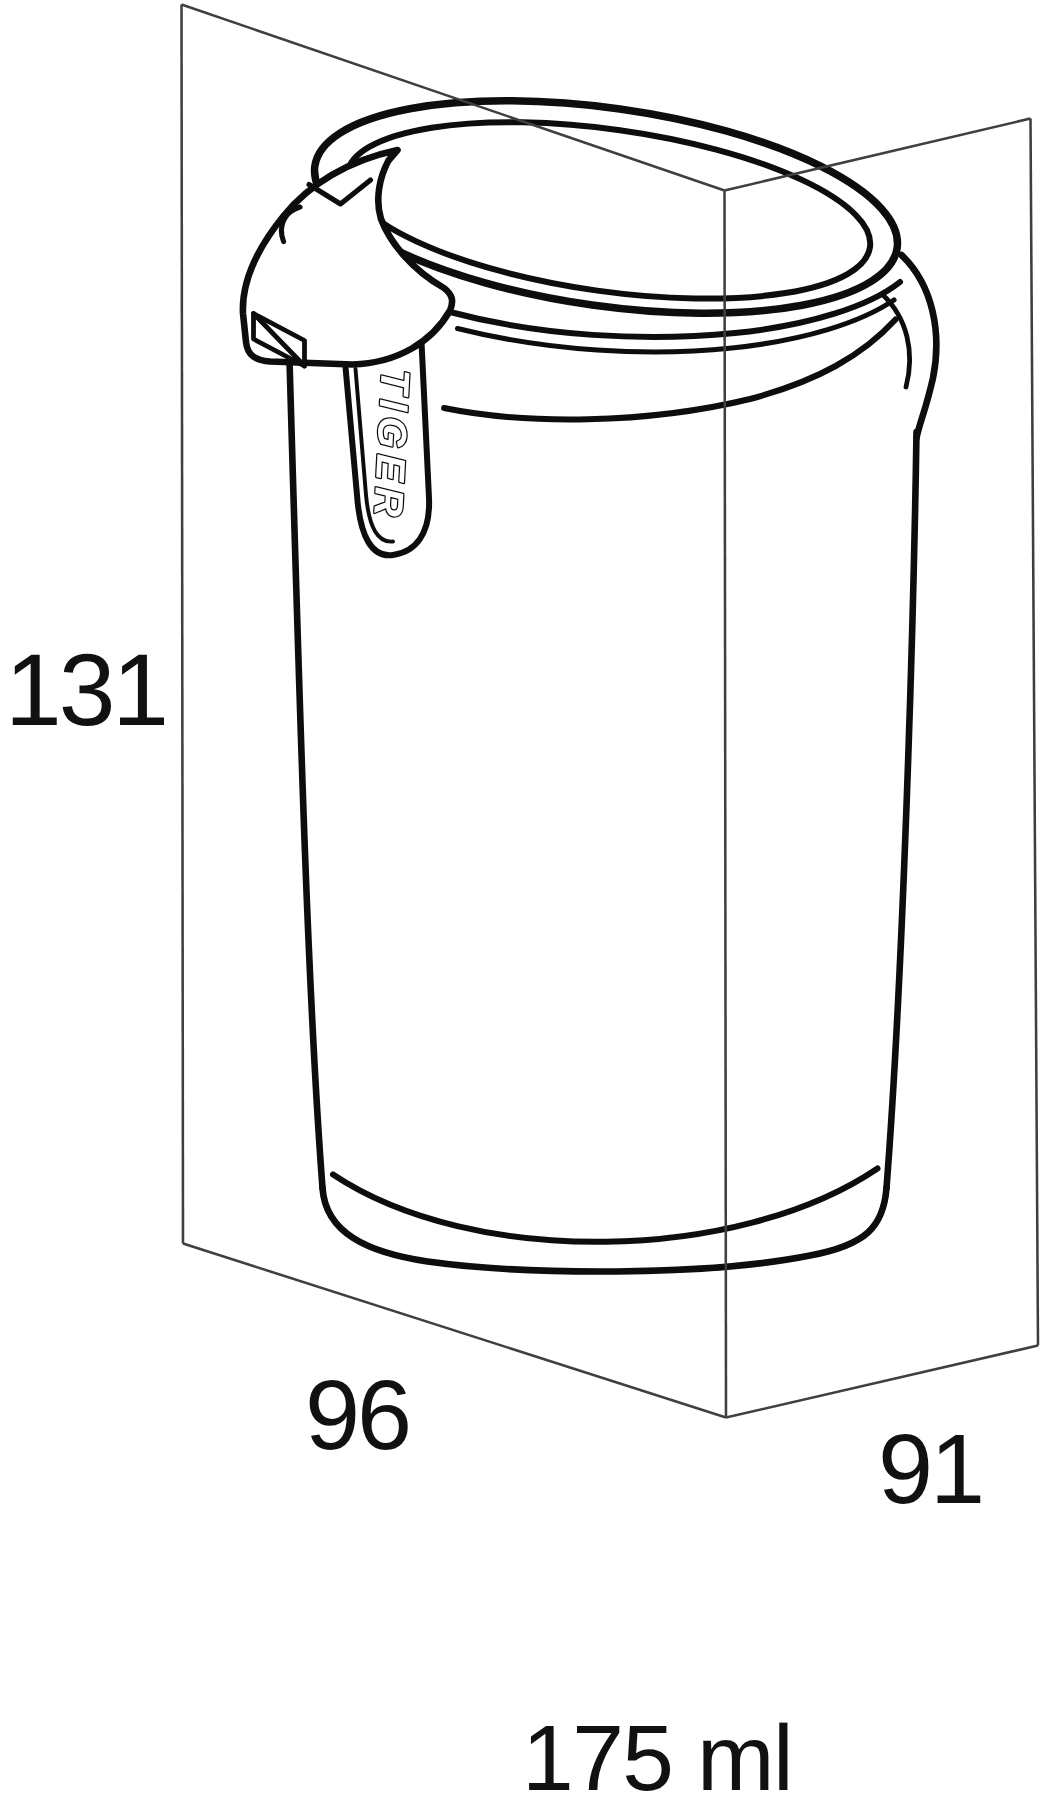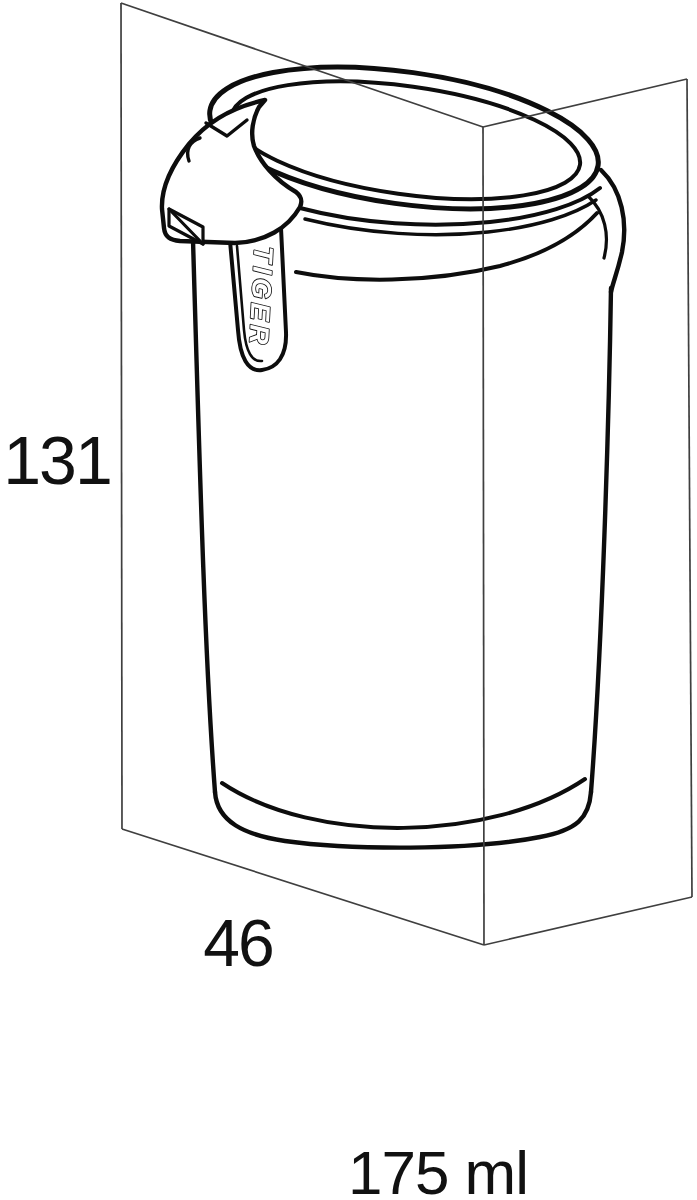--- a/index.html
+++ b/index.html
@@ -85,17 +85,18 @@
       <path d="M483,127 L687,79"></path>
       <path d="M483,127 L484,945"></path>
       <path d="M687,79 L692,897"></path>
       <path d="M122,829 L484,945"></path>
       <path d="M484,945 L692,897"></path>
     </g>
   </svg>
 
   <div class="dim-label" id="label-height">131</div>
 
-  <div class="dim-label" id="label-width">46</div>
+  <div class="dim-label" id="label-width">96</div>
 
+  <div class="dim-label" id="label-depth">91</div>
 
   <div class="dim-label" id="label-volume">175 ml</div>
 </div>
 
 </body></html>

